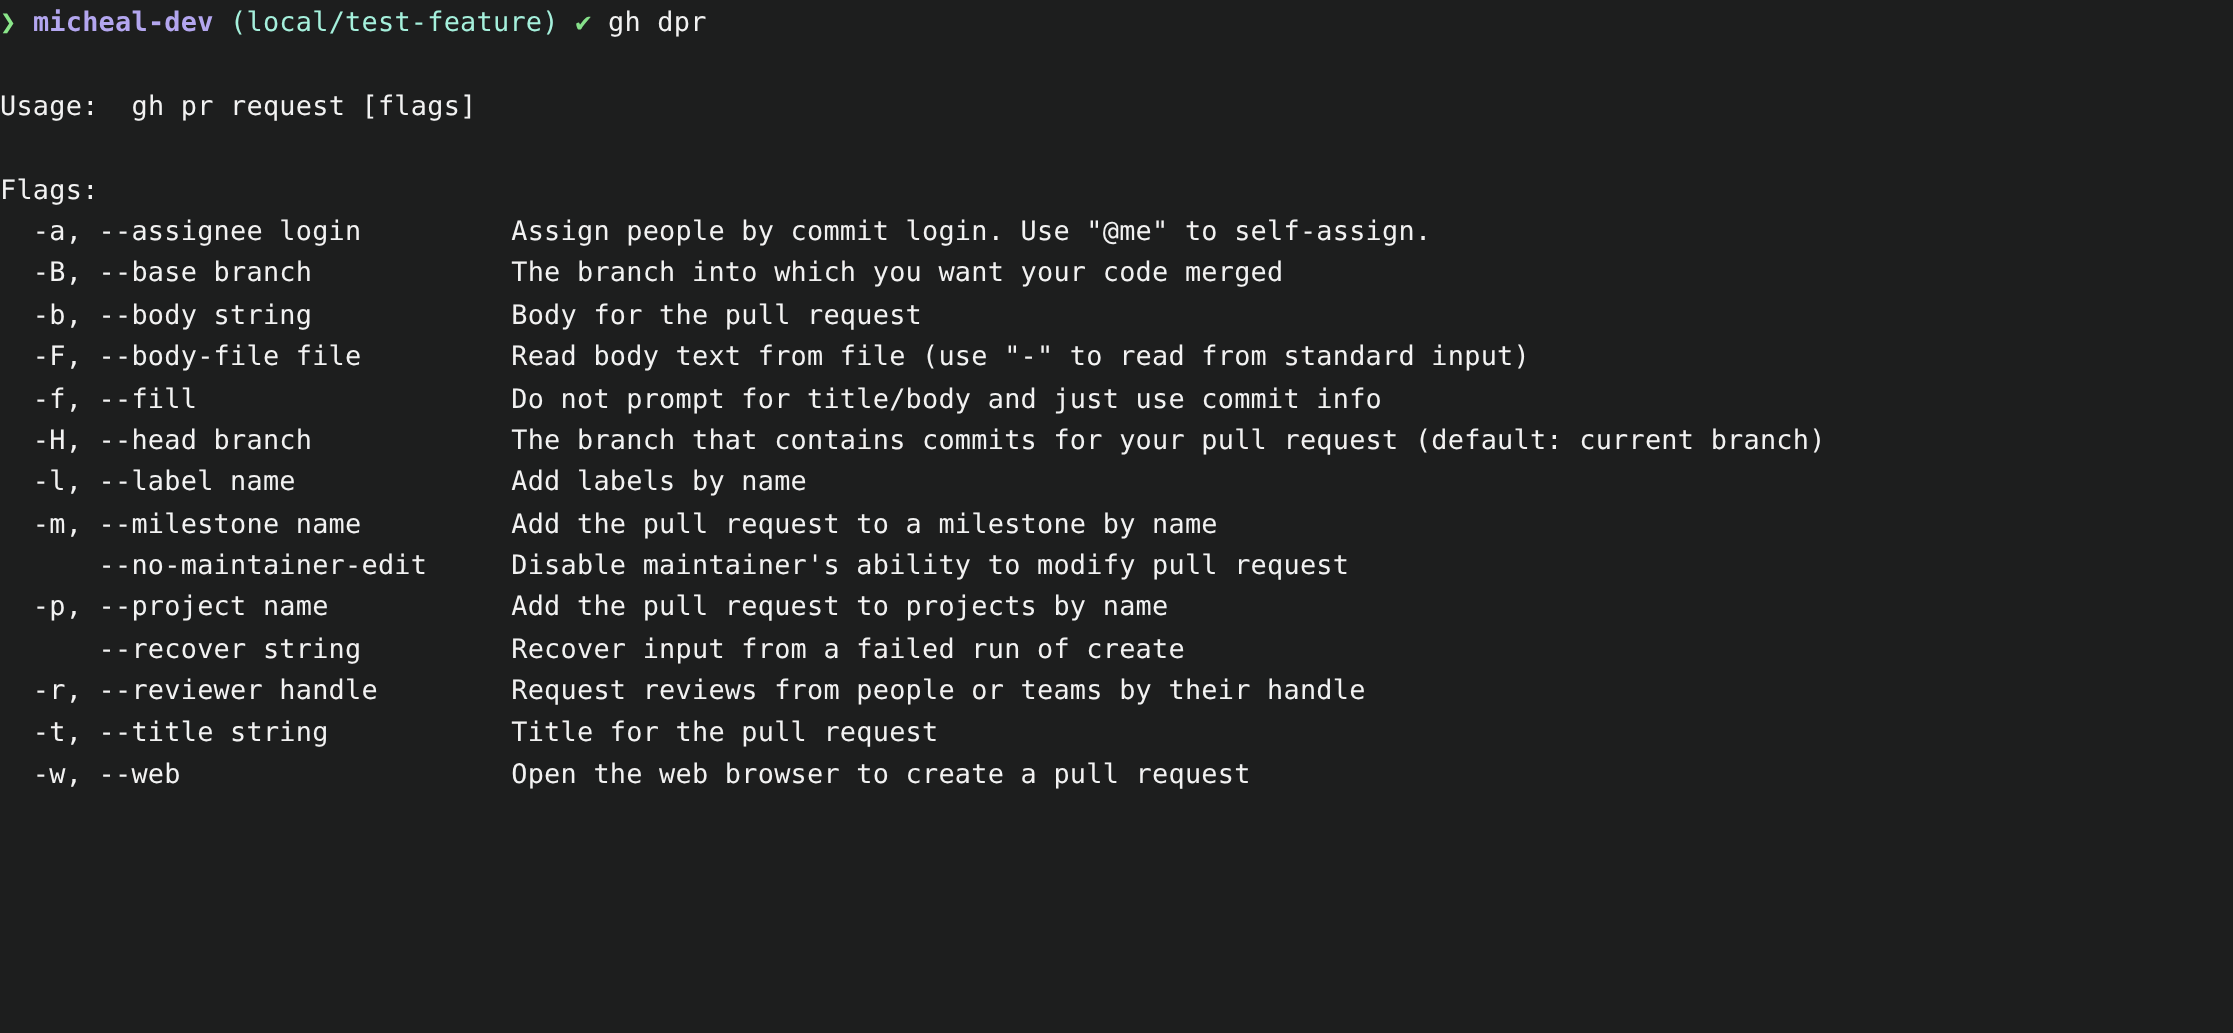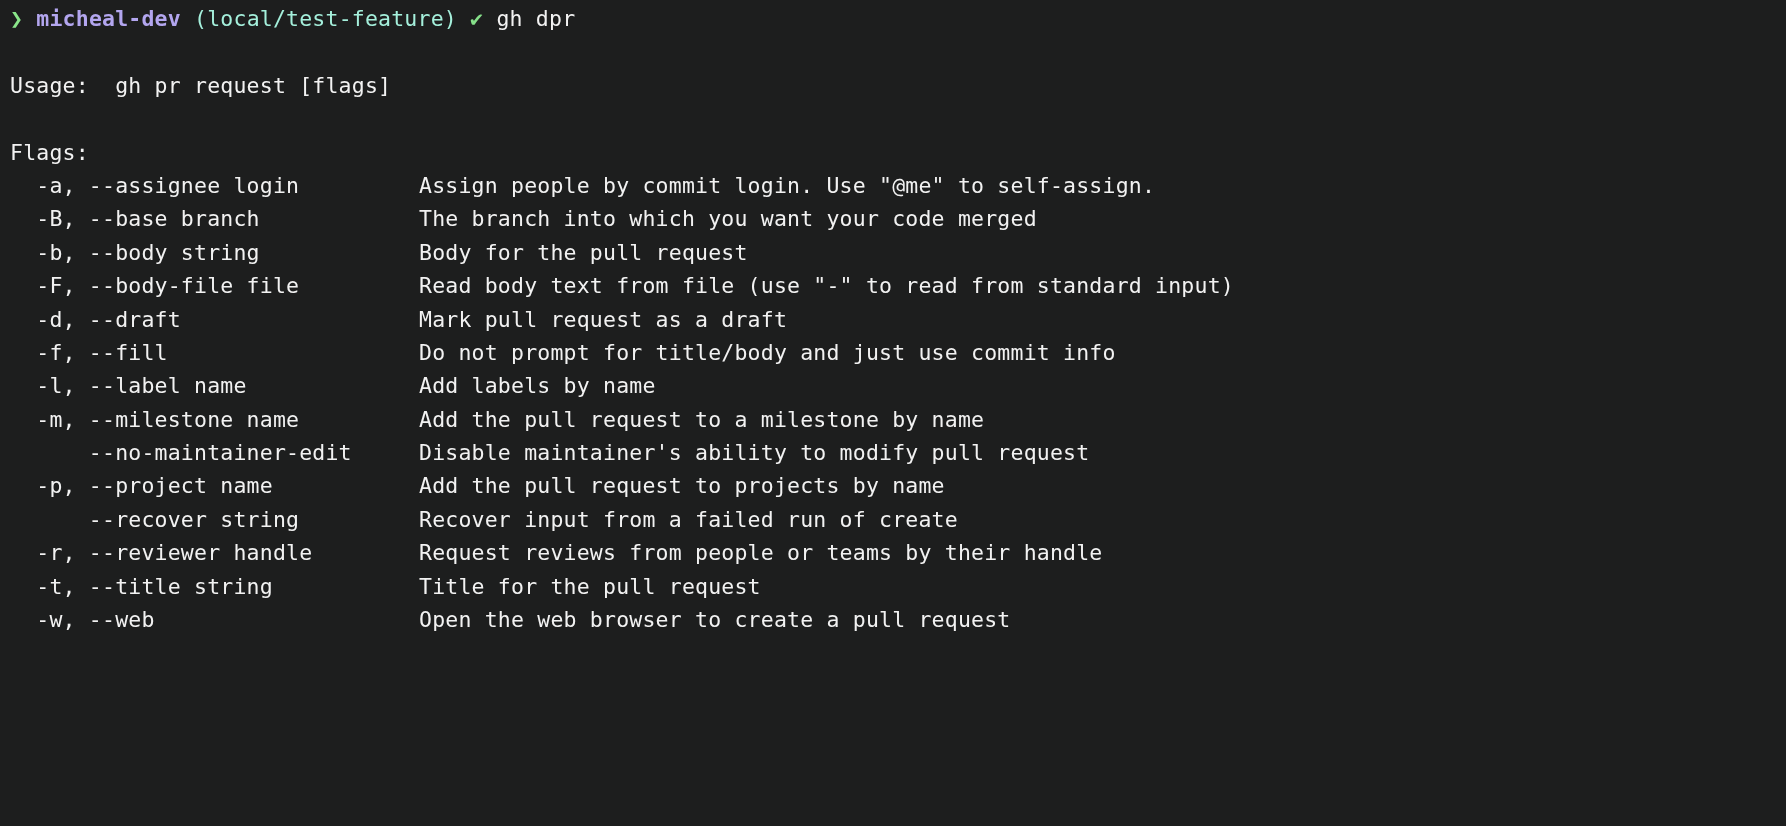--- a/index.html
+++ b/index.html
@@ -18,21 +18,20 @@
     line-height: 33.4px;
     letter-spacing: 0.2px;
     color: #f2f2f2;
     -webkit-font-smoothing: antialiased;
   }
   .screen {
     position: absolute;
     left: 0px;
     top: 2px;
     right: 0;
-    padding-left: 10px;
   }
   .line {
     white-space: pre;
     height: 33.4px;
     padding-left: 0px;
   }
   .blank {
     height: 33.4px;
   }
 
@@ -79,22 +78,22 @@
 
     <div class="blank"></div>
 
     <div class="line">Flags:</div>
 
     <div id="flag-list">
         <div class="flagrow"><span class="fcol">  -a, --assignee login</span><span class="dcol">Assign people by commit login. Use "@me" to self-assign.</span></div>
         <div class="flagrow"><span class="fcol">  -B, --base branch</span><span class="dcol">The branch into which you want your code merged</span></div>
         <div class="flagrow"><span class="fcol">  -b, --body string</span><span class="dcol">Body for the pull request</span></div>
         <div class="flagrow"><span class="fcol">  -F, --body-file file</span><span class="dcol">Read body text from file (use "-" to read from standard input)</span></div>
-        <div class="flagrow"><span class="fcol">  -d, --draft</span><span class="dcol">Mark pull request as a draft</span></div>
         <div class="flagrow"><span class="fcol">  -f, --fill</span><span class="dcol">Do not prompt for title/body and just use commit info</span></div>
+        <div class="flagrow"><span class="fcol">  -H, --head branch</span><span class="dcol">The branch that contains commits for your pull request (default: current branch)</span></div>
         <div class="flagrow"><span class="fcol">  -l, --label name</span><span class="dcol">Add labels by name</span></div>
         <div class="flagrow"><span class="fcol">  -m, --milestone name</span><span class="dcol">Add the pull request to a milestone by name</span></div>
         <div class="flagrow"><span class="fcol">      --no-maintainer-edit</span><span class="dcol">Disable maintainer's ability to modify pull request</span></div>
         <div class="flagrow"><span class="fcol">  -p, --project name</span><span class="dcol">Add the pull request to projects by name</span></div>
         <div class="flagrow"><span class="fcol">      --recover string</span><span class="dcol">Recover input from a failed run of create</span></div>
         <div class="flagrow"><span class="fcol">  -r, --reviewer handle</span><span class="dcol">Request reviews from people or teams by their handle</span></div>
         <div class="flagrow"><span class="fcol">  -t, --title string</span><span class="dcol">Title for the pull request</span></div>
         <div class="flagrow"><span class="fcol">  -w, --web</span><span class="dcol">Open the web browser to create a pull request</span></div>
       </div>
 

